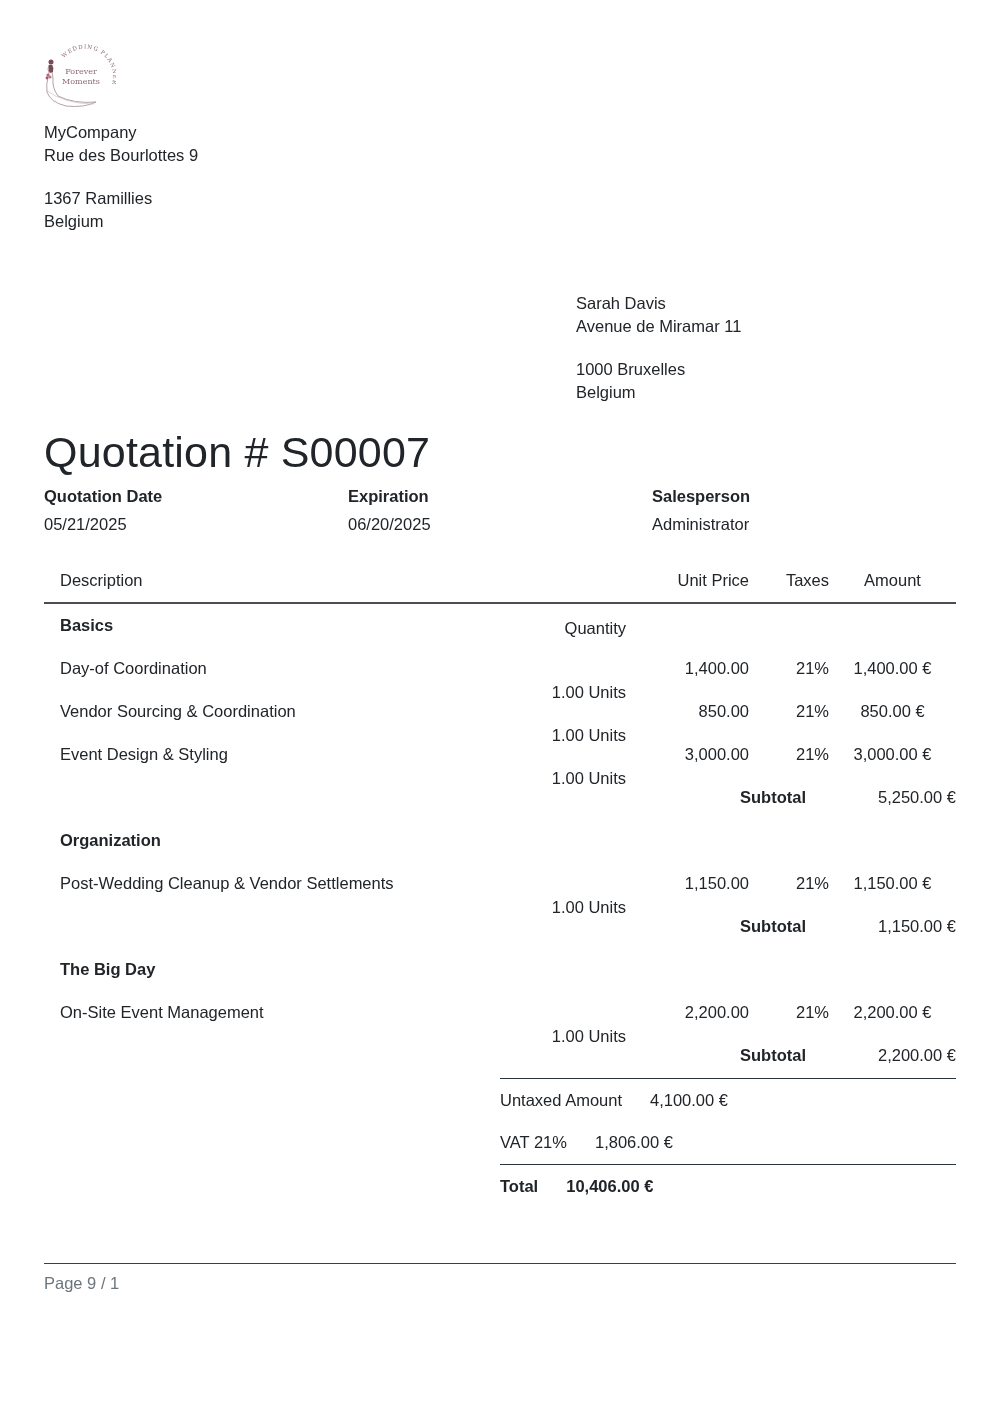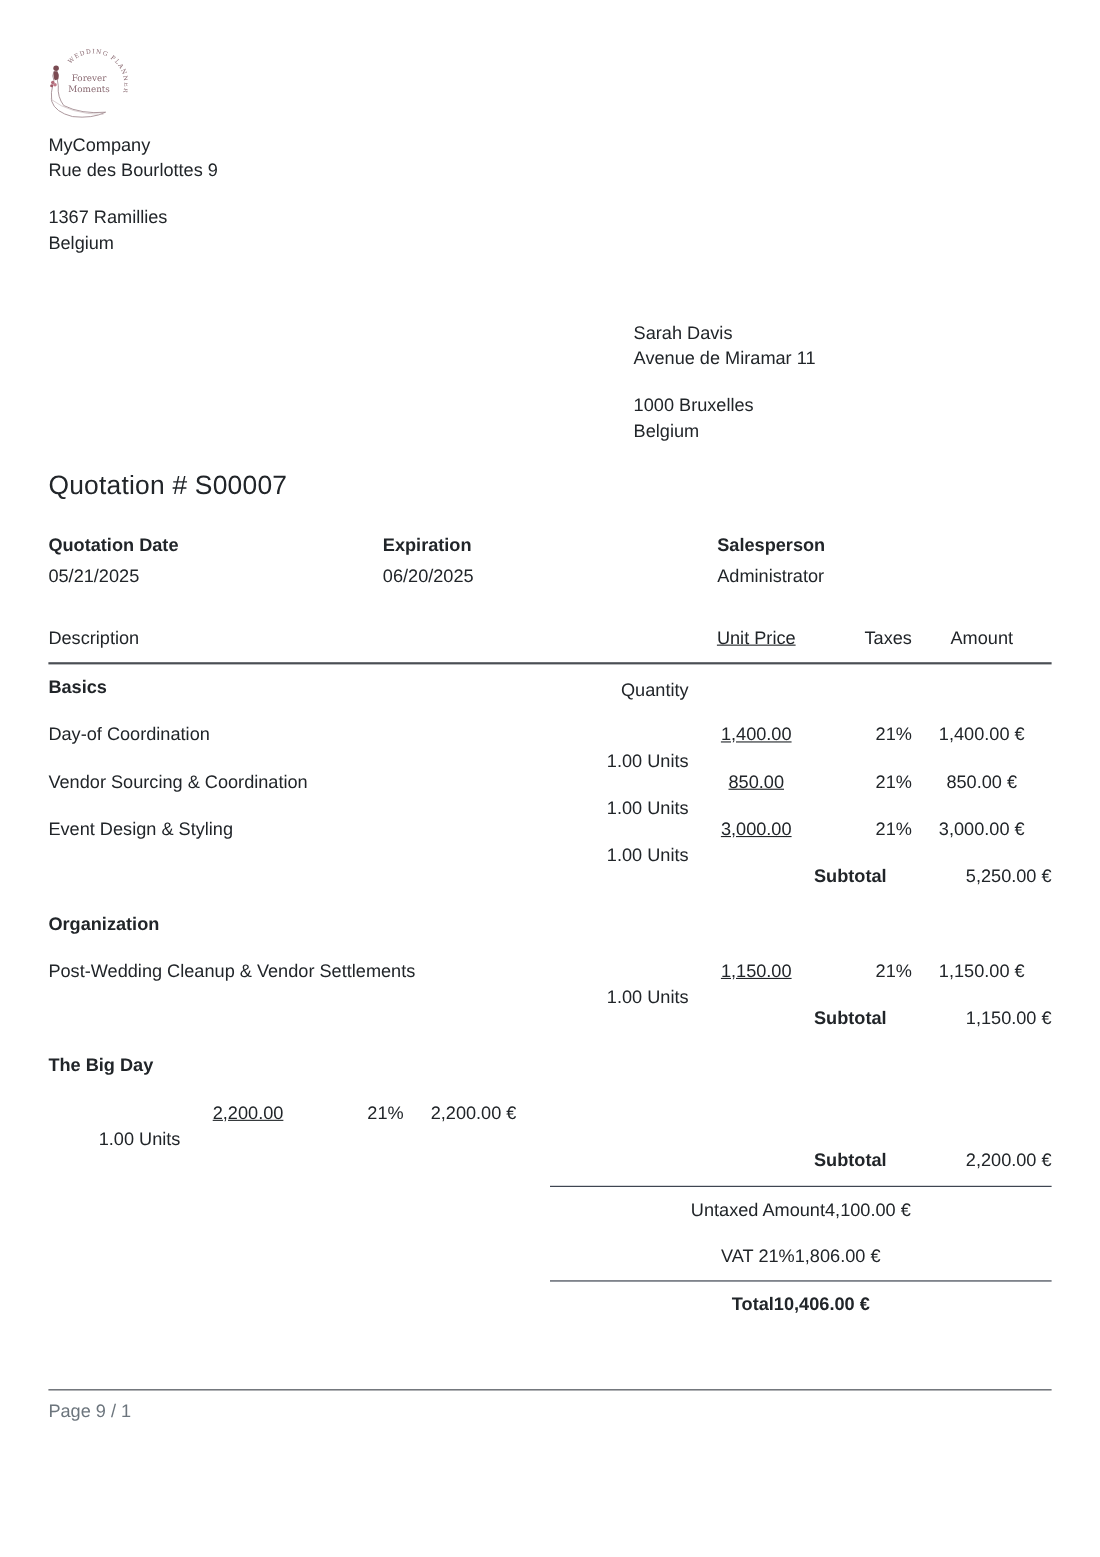--- a/index.html
+++ b/index.html
@@ -19,45 +19,45 @@
     
     .company { position: absolute; left: 0; top: 121px; line-height: 23px; }
     .company .gap { height: 20px; }
 
     
     .customer { position: absolute; left: 532px; top: 292px; line-height: 23px; }
     .customer .gap { height: 20px; }
 
     .title {
       position: absolute; left: 0; top: 428px;
-      font-size: 24px; font-weight: normal; color: #212529; letter-spacing: 0.2px;
+      font-size: 43px; font-weight: normal; color: #212529; letter-spacing: 0.2px;
     }
 
     .info { position: absolute; left: 0; top: 485px; width: 912px; display: flex; }
     .info .col { width: 304.6px; }
     .info .lbl { font-weight: bold; line-height: 22px; }
     .info .val { line-height: 26px; margin-top: 4px; }
 
     
     .tbl { position: absolute; left: 0; top: 568px; width: 912px; }
     .row { display: flex; height: 43px; align-items: center; }
     .hdr { height: 36px; align-items: flex-start; padding-top: 3px; border-bottom: 2px solid #4a4e54; }
-    .c-desc { flex: 1; text-align: left; }
+    .c-desc { flex: 1; text-align: left; margin-left: 16px; }
     .c-qty { width: 120px; text-align: right; margin-top: 48px; }
-    .c-price { width: 123px; text-align: center; text-decoration: underline; }
+    .c-price { width: 123px; text-align: right; }
     .c-tax { width: 80px; text-align: right; padding-right: 0; }
     .c-amt { width: 127px; text-align: center; }
     .section .c-desc { font-weight: bold; }
     .subtotal-cell { display: flex; justify-content: flex-end; width: 300px; margin-left: auto; }
     .subtotal-cell .sl { font-weight: bold; width: 170px; text-align: right; padding-right: 20px; }
     .subtotal-cell .sv { width: 130px; text-align: right; }
 
     
     .totals { position: absolute; left: 456px; top: 1078px; width: 456px; }
-    .totals .trow { display: flex; justify-content: center; height: 43px; align-items: center; }
+    .totals .trow { display: flex; justify-content: flex-start; height: 43px; align-items: center; gap: 28px; }
     .totals .top-border { border-top: 1.5px solid #2b3240; }
     .totals .total-row { border-top: 1.5px solid #2b3240; font-weight: bold; height: 44px; }
 
     .footer-line { position: absolute; left: 0; top: 1263px; width: 912px; border-top: 1.5px solid #3a3f46; }
     .footer { position: absolute; left: 0; top: 1274px; color: #6c757d; font-size: 16.5px; }
   </style>
 </head>
 <body>
 
 <div class="page">
@@ -170,20 +170,21 @@
       <div class="subtotal-cell">
         <span class="sl">Subtotal</span>
         <span class="sv">1,150.00 €</span>
       </div>
     </div>
 
     <div class="row section">
       <div class="c-desc">The Big Day</div>
     </div>
     <div class="row">
+      <div class="c-desc">On-Site Event Management</div>
       <div class="c-qty">1.00 Units</div>
       <div class="c-price">2,200.00</div>
       <div class="c-tax">21%</div>
       <div class="c-amt">2,200.00 €</div>
     </div>
     <div class="row">
       <div class="subtotal-cell">
         <span class="sl">Subtotal</span>
         <span class="sv">2,200.00 €</span>
       </div>

